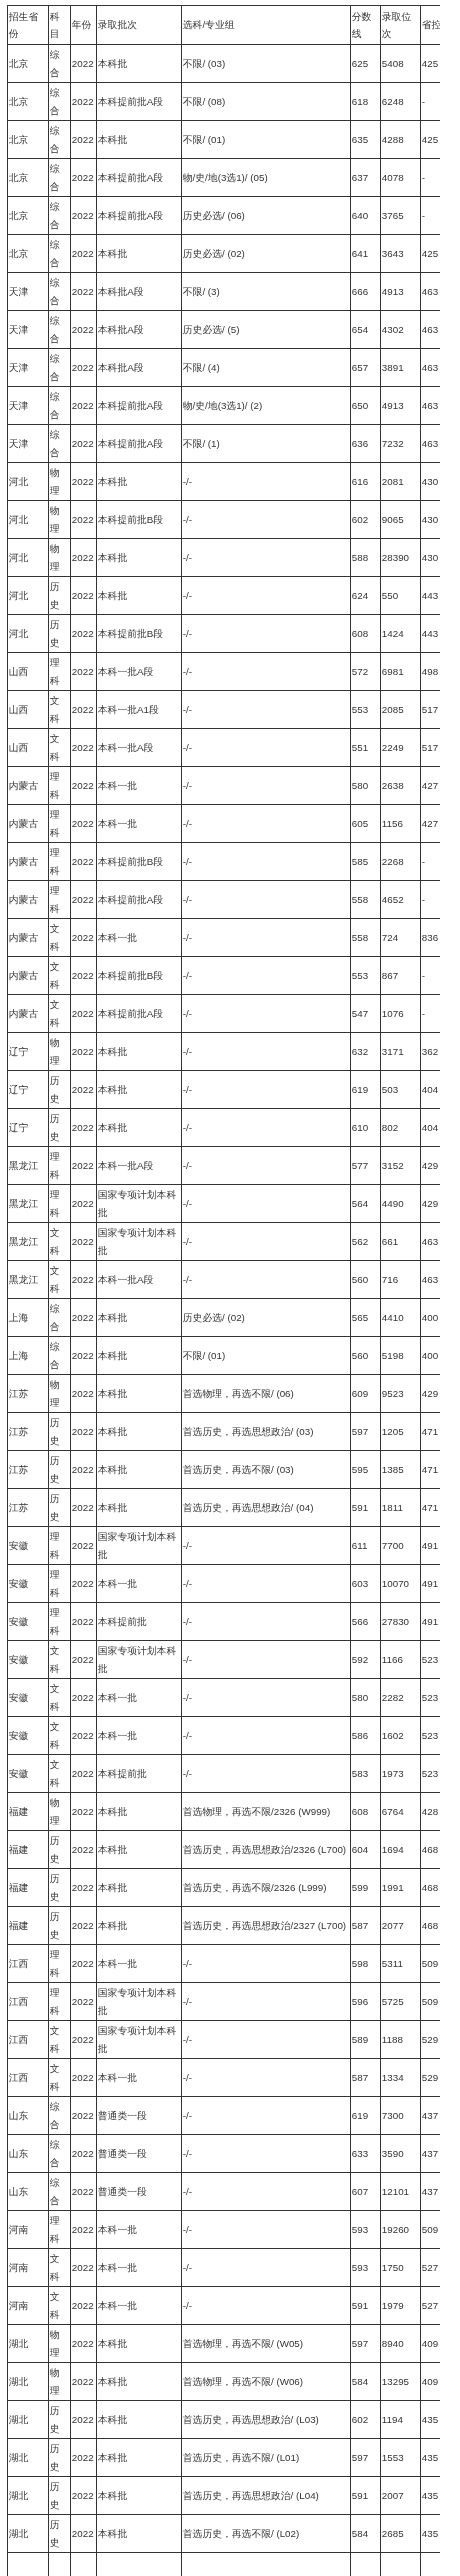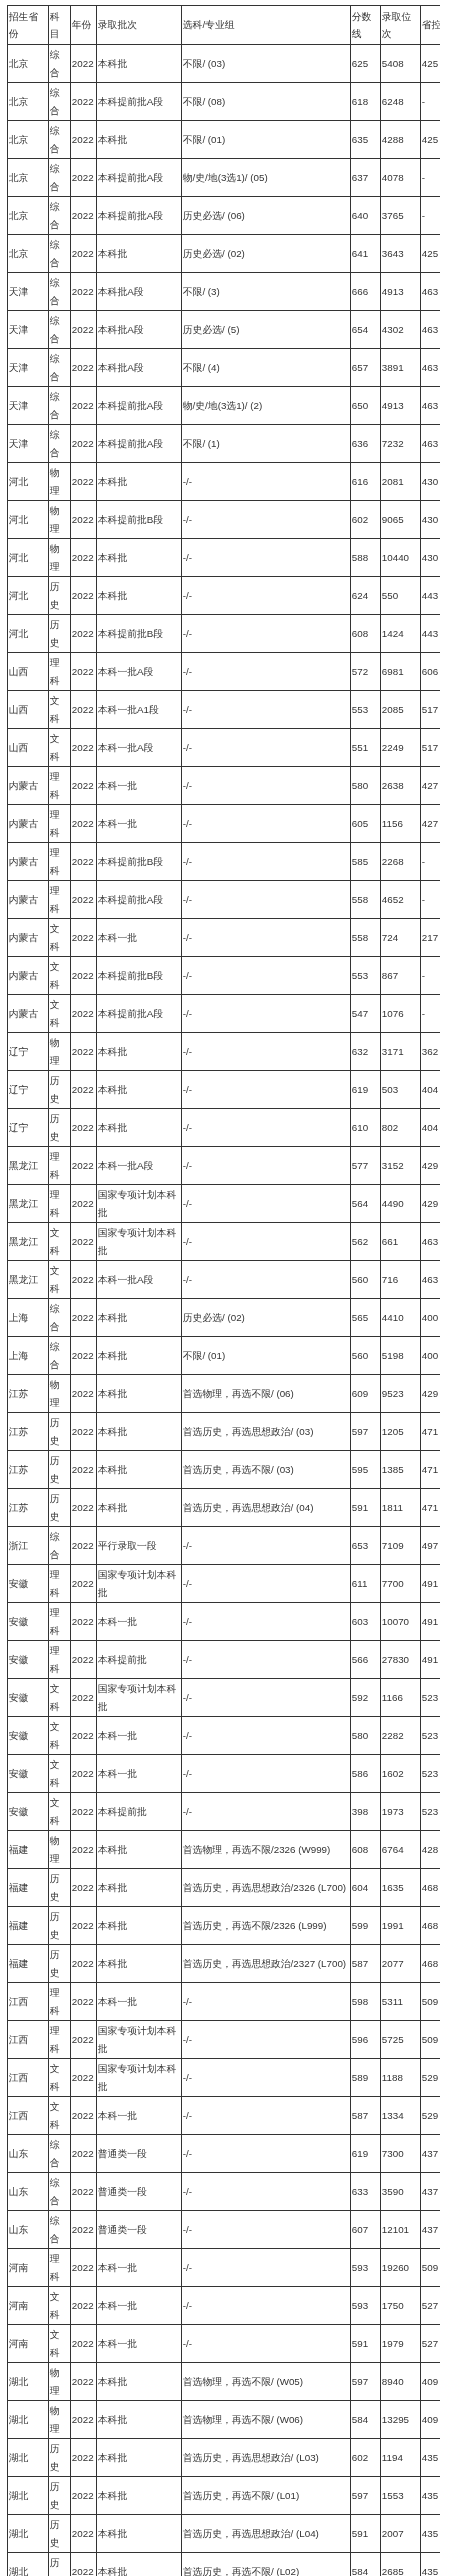--- a/index.html
+++ b/index.html
@@ -195,21 +195,21 @@
           <td>9065</td>
           <td>430</td>
         </tr>
         <tr>
           <td>河北</td>
           <td>物理</td>
           <td>2022</td>
           <td>本科批</td>
           <td>-/-</td>
           <td>588</td>
-          <td>10440</td>
+          <td>28390</td>
           <td>430</td>
         </tr>
         <tr>
           <td>河北</td>
           <td>历史</td>
           <td>2022</td>
           <td>本科批</td>
           <td>-/-</td>
           <td>624</td>
           <td>550</td>
@@ -226,21 +226,21 @@
           <td>443</td>
         </tr>
         <tr>
           <td>山西</td>
           <td>理科</td>
           <td>2022</td>
           <td>本科一批A段</td>
           <td>-/-</td>
           <td>572</td>
           <td>6981</td>
-          <td>606</td>
+          <td>498</td>
         </tr>
         <tr>
           <td>山西</td>
           <td>文科</td>
           <td>2022</td>
           <td>本科一批A1段</td>
           <td>-/-</td>
           <td>553</td>
           <td>2085</td>
           <td>517</td>
@@ -296,21 +296,21 @@
           <td>-</td>
         </tr>
         <tr>
           <td>内蒙古</td>
           <td>文科</td>
           <td>2022</td>
           <td>本科一批</td>
           <td>-/-</td>
           <td>558</td>
           <td>724</td>
-          <td>217</td>
+          <td>836</td>
         </tr>
         <tr>
           <td>内蒙古</td>
           <td>文科</td>
           <td>2022</td>
           <td>本科提前批B段</td>
           <td>-/-</td>
           <td>553</td>
           <td>867</td>
           <td>-</td>
@@ -449,30 +449,20 @@
           <td>江苏</td>
           <td>历史</td>
           <td>2022</td>
           <td>本科批</td>
           <td>首选历史，再选思想政治/ (04)</td>
           <td>591</td>
           <td>1811</td>
           <td>471</td>
         </tr>
         <tr>
-          <td>浙江</td>
-          <td>综合</td>
-          <td>2022</td>
-          <td>平行录取一段</td>
-          <td>-/-</td>
-          <td>653</td>
-          <td>7109</td>
-          <td>497</td>
-        </tr>
-        <tr>
           <td>安徽</td>
           <td>理科</td>
           <td>2022</td>
           <td>国家专项计划本科批</td>
           <td>-/-</td>
           <td>611</td>
           <td>7700</td>
           <td>491</td>
         </tr>
         <tr>
@@ -524,42 +514,42 @@
           <td>586</td>
           <td>1602</td>
           <td>523</td>
         </tr>
         <tr>
           <td>安徽</td>
           <td>文科</td>
           <td>2022</td>
           <td>本科提前批</td>
           <td>-/-</td>
-          <td>398</td>
+          <td>583</td>
           <td>1973</td>
           <td>523</td>
         </tr>
         <tr>
           <td>福建</td>
           <td>物理</td>
           <td>2022</td>
           <td>本科批</td>
           <td>首选物理，再选不限/2326 (W999)</td>
           <td>608</td>
           <td>6764</td>
           <td>428</td>
         </tr>
         <tr>
           <td>福建</td>
           <td>历史</td>
           <td>2022</td>
           <td>本科批</td>
           <td>首选历史，再选思想政治/2326 (L700)</td>
           <td>604</td>
-          <td>1635</td>
+          <td>1694</td>
           <td>468</td>
         </tr>
         <tr>
           <td>福建</td>
           <td>历史</td>
           <td>2022</td>
           <td>本科批</td>
           <td>首选历史，再选不限/2326 (L999)</td>
           <td>599</td>
           <td>1991</td>

